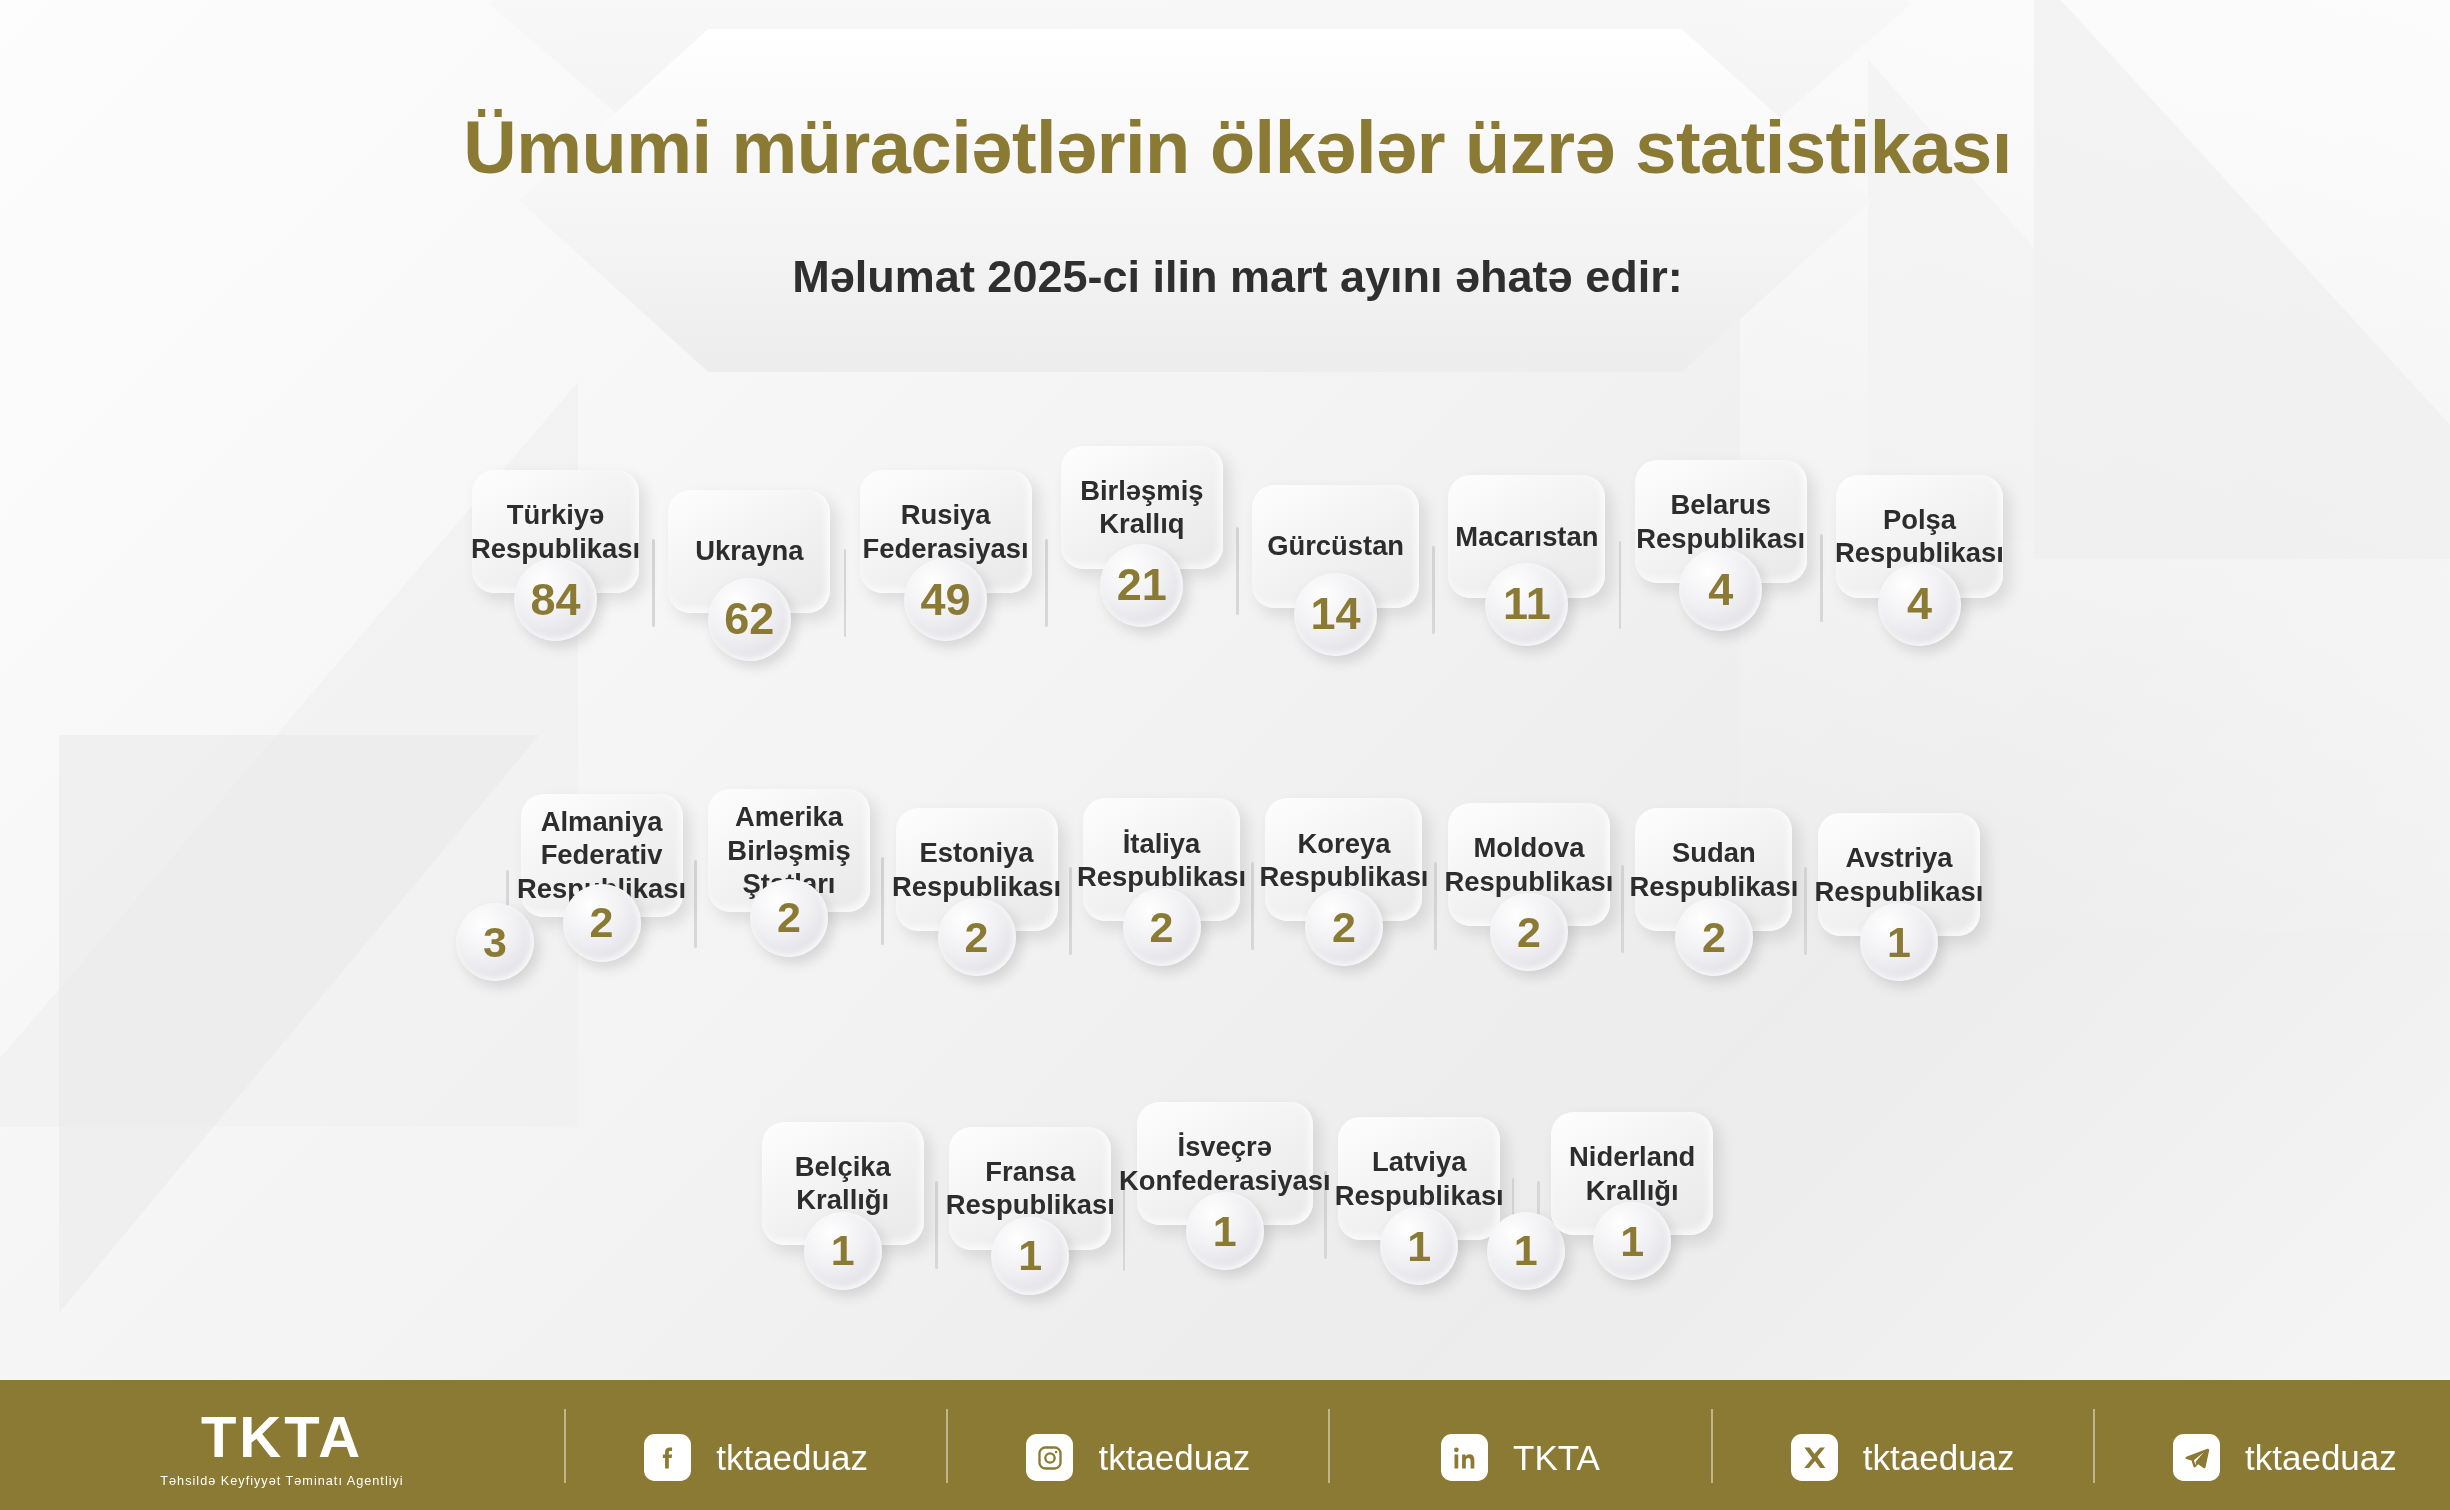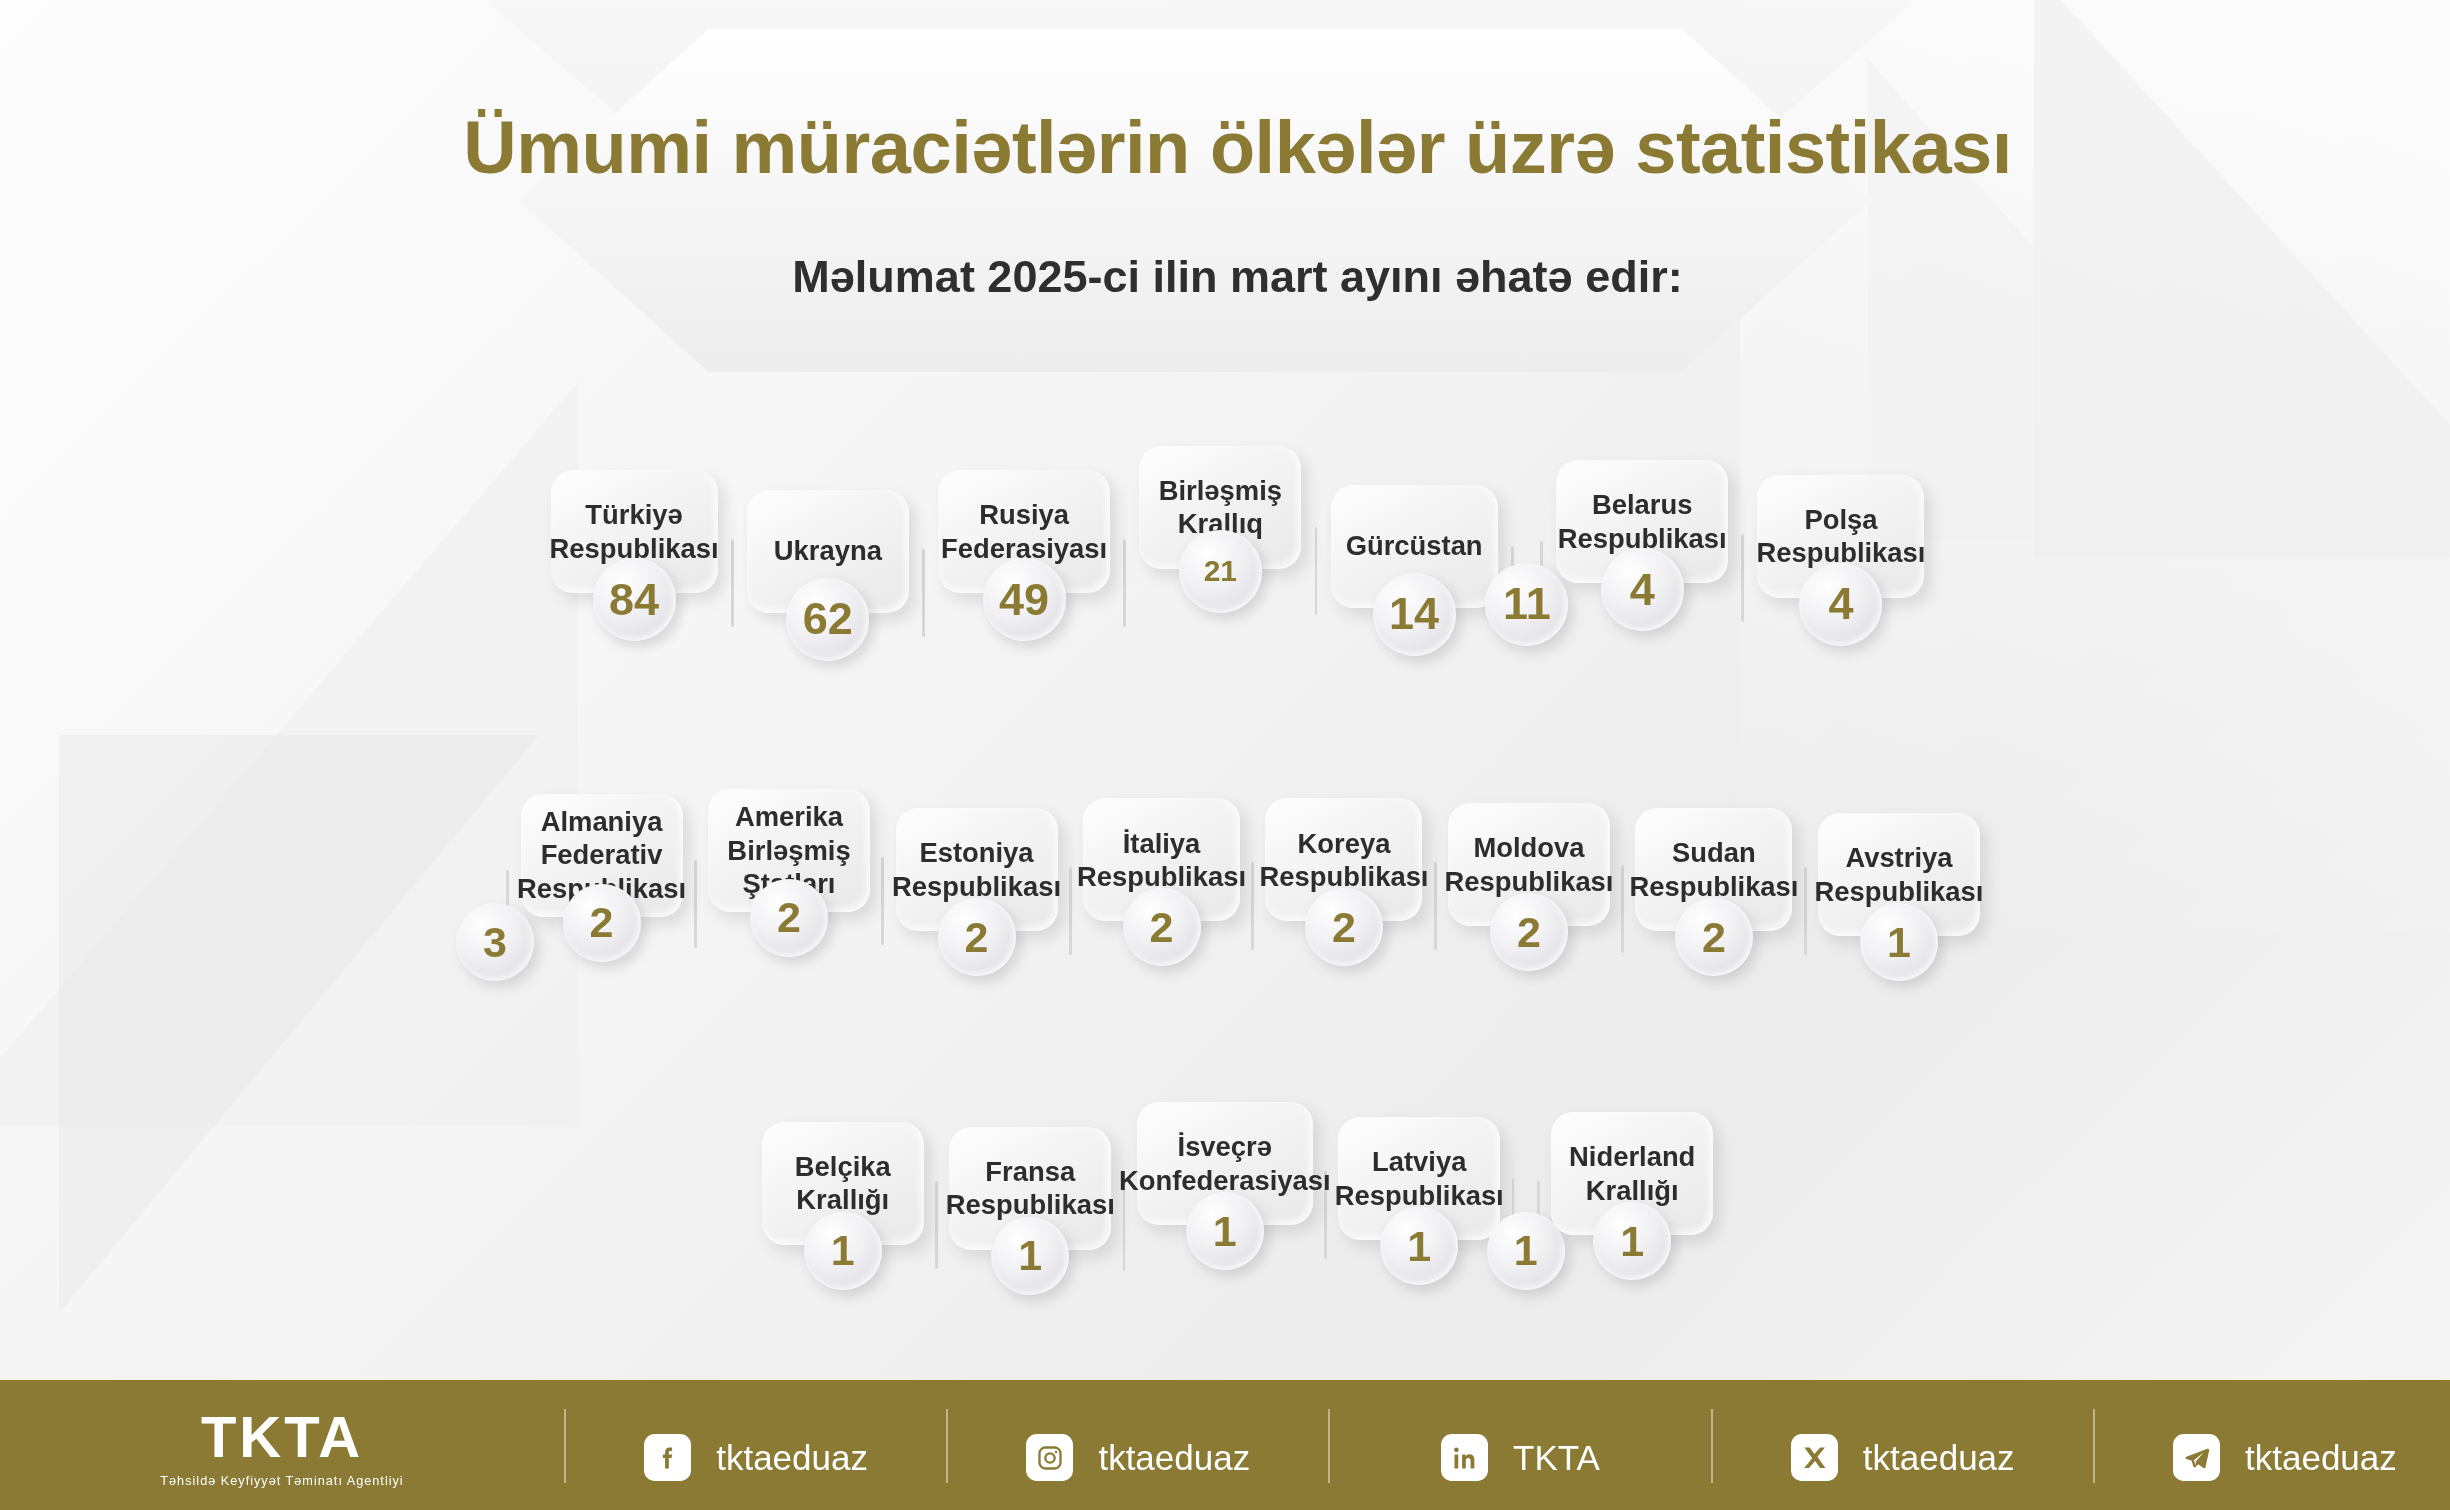--- a/index.html
+++ b/index.html
@@ -254,31 +254,34 @@
           <div class="card" style="width: 172px; height: 123px;">
             <div class="card-label" style="font-size: 27.4px;">Rusiya Federasiyası</div>
           </div>
           <div class="bubble" style="width: 83px; height: 83px; font-size: 45px; top: 88px;">49</div>
         </div>
         <div class="divider" style="height: 88px; margin-left: 13.2px; margin-right: 13.2px; margin-top: 0px;"></div>
         <div class="cell" style="margin-top: -24.5px; height: 206px;">
           <div class="card" style="width: 162px; height: 123px;">
             <div class="card-label" style="font-size: 27.4px;">Birləşmiş Krallıq</div>
           </div>
-          <div class="bubble" style="width: 83px; height: 83px; font-size: 30px; top: 84px;">21</div>
+          <div class="bubble" style="width: 83px; height: 83px; font-size: 45px; top: 98px;">21</div>
         </div>
         <div class="divider" style="height: 88px; margin-left: 13.2px; margin-right: 13.2px; margin-top: -24.5px;"></div>
         <div class="cell" style="margin-top: 14.7px; height: 206px;">
           <div class="card" style="width: 167px; height: 123px;">
             <div class="card-label" style="font-size: 27.4px;">Gürcüstan</div>
           </div>
           <div class="bubble" style="width: 83px; height: 83px; font-size: 45px; top: 88px;">14</div>
         </div>
         <div class="divider" style="height: 88px; margin-left: 13.2px; margin-right: 13.2px; margin-top: 14.7px;"></div>
         <div class="cell" style="margin-top: 4.9px; height: 206px;">
+          <div class="card" style="width: 157px; height: 123px;">
+            <div class="card-label" style="font-size: 27.4px;">Macarıstan</div>
+          </div>
           <div class="bubble" style="width: 83px; height: 83px; font-size: 45px; top: 88px;">11</div>
         </div>
         <div class="divider" style="height: 88px; margin-left: 13.2px; margin-right: 13.2px; margin-top: 4.9px;"></div>
         <div class="cell" style="margin-top: -9.8px; height: 206px;">
           <div class="card" style="width: 172px; height: 123px;">
             <div class="card-label" style="font-size: 27.4px;">Belarus Respublikası</div>
           </div>
           <div class="bubble" style="width: 83px; height: 83px; font-size: 45px; top: 88px;">4</div>
         </div>
         <div class="divider" style="height: 88px; margin-left: 13.2px; margin-right: 13.2px; margin-top: -9.8px;"></div>

